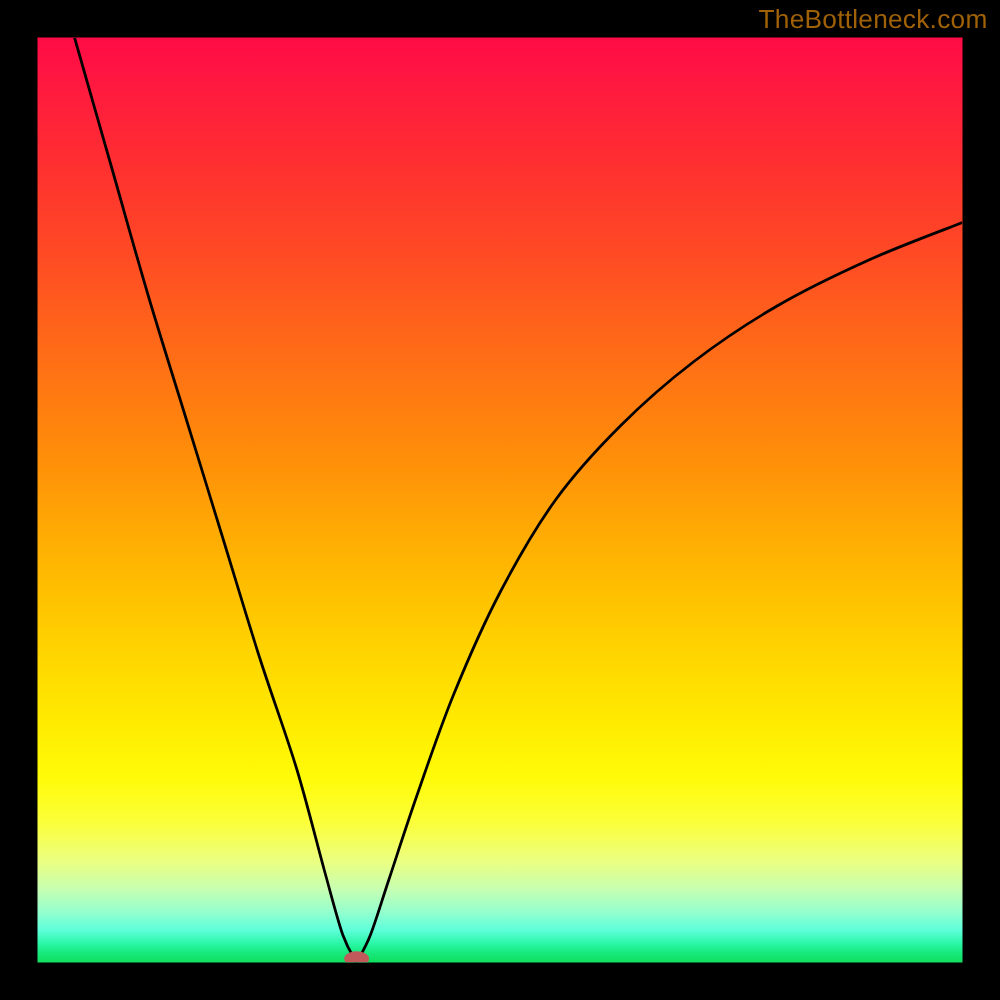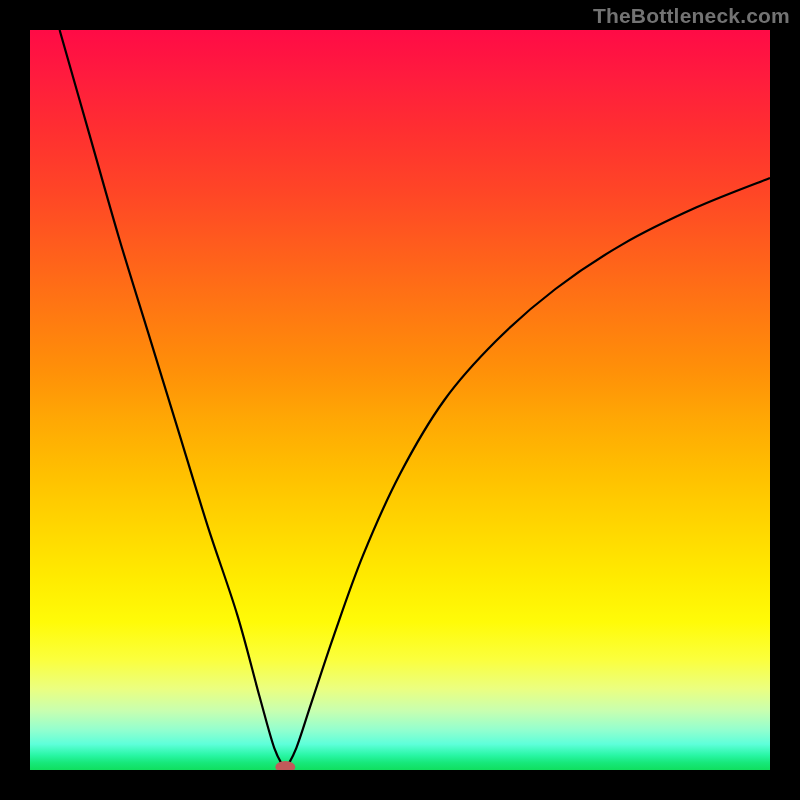--- a/index.html
+++ b/index.html
@@ -8,23 +8,23 @@
     height: 800px;
     background: #000;
     position: relative;
     font-family: Arial, sans-serif;
     overflow: hidden;
   }
   .watermark {
     position: absolute;
     top: 4px;
     right: 10px;
-    color: #737373;
+    color: #a16207;
     font-size: 21px;
-    font-weight: 700;
+    font-weight: 400;
     z-index: 10;
     letter-spacing: 0.2px;
   }
   .plot-area {
     position: absolute;
     left: 30px;
     top: 30px;
     width: 740px;
     height: 740px;
     background: linear-gradient(to bottom,

